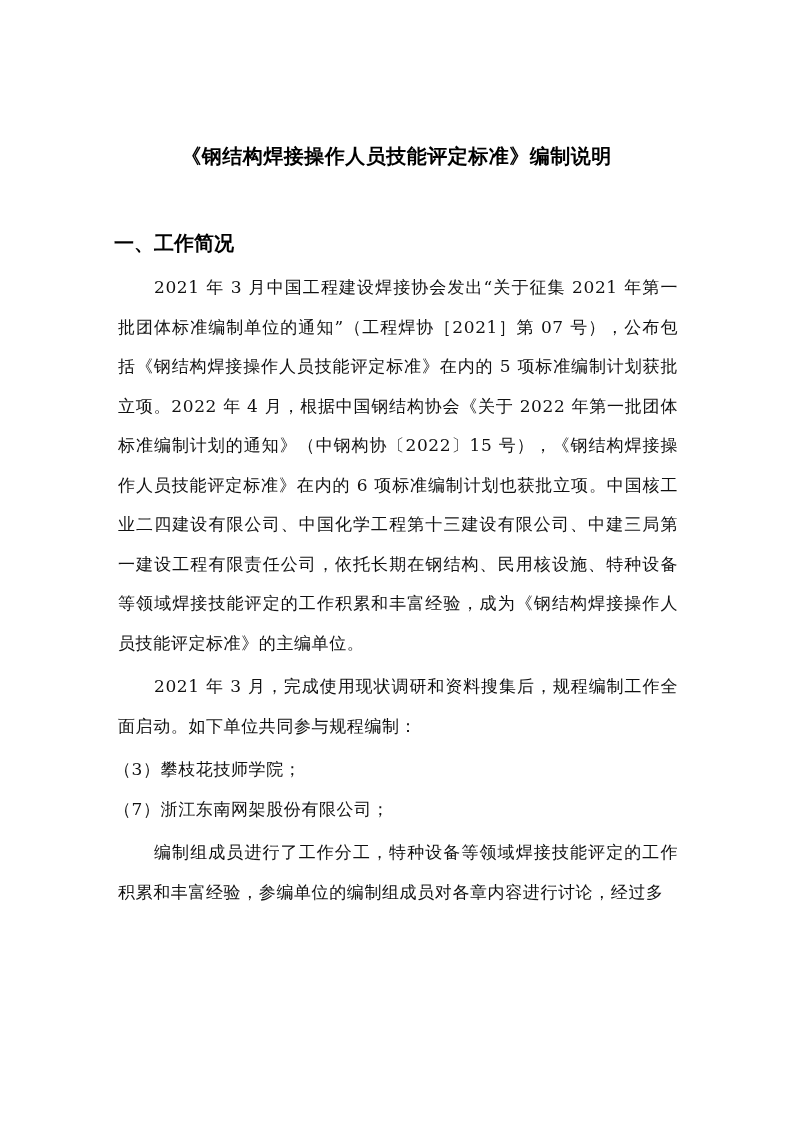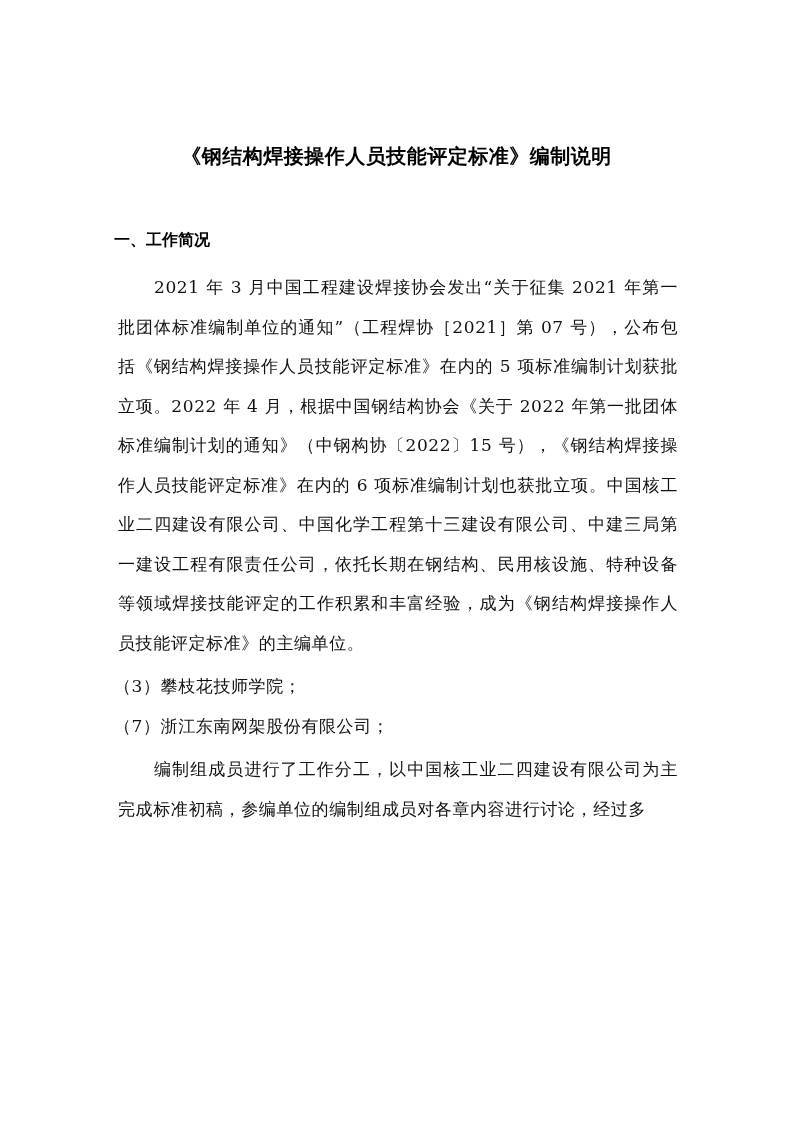--- a/index.html
+++ b/index.html
@@ -4,33 +4,34 @@
 <style>
   html, body { margin: 0; padding: 0; background: #ffffff; }
   body { width: 793px; height: 1122px; position: relative; overflow: hidden;
          font-family: "DejaVu Serif", "Liberation Serif", serif; color: #111; }
   .page { position: absolute; left: 0; top: 0; width: 793px; height: 1122px; background: #fff; }
   .title { position: absolute; top: 143px; left: 0; width: 793px; text-align: center;
            font-family: Liberation Mono, monospace; font-weight: bold;
            font-size: 20px; letter-spacing: 0.5px; color: #000; }
   .heading { position: absolute; top: 230px; left: 114px;
              font-family: "DejaVu Sans", "Liberation Sans", sans-serif; font-weight: bold;
-             font-size: 16px; color: #000; }
+             font-size: 20px; color: #000; }
   .body { position: absolute; left: 114px; width: 568px; font-size: 17px; line-height: 39.5px;
           text-align: justify; text-justify: inter-character; letter-spacing: 0.6px; }
   .p { margin: 4px; }
   .indent { text-indent: 36px; }
   .item { margin: 0; }
 </style>
 </head>
 <body>
 
 <div class="page">
   <div class="title">《钢结构焊接操作人员技能评定标准》编制说明</div>
   <div class="heading">一、工作简况</div>
 
   <div class="body" style="top: 264px;">
     <p class="p indent">2021 年 3 月中国工程建设焊接协会发出“关于征集 2021 年第一批团体标准编制单位的通知”（工程焊协［2021］第 07 号），公布包括《钢结构焊接操作人员技能评定标准》在内的 5 项标准编制计划获批立项。2022 年 4 月，根据中国钢结构协会《关于 2022 年第一批团体标准编制计划的通知》（中钢构协〔2022〕15 号），《钢结构焊接操作人员技能评定标准》在内的 6 项标准编制计划也获批立项。中国核工业二四建设有限公司、中国化学工程第十三建设有限公司、中建三局第一建设工程有限责任公司，依托长期在钢结构、民用核设施、特种设备等领域焊接技能评定的工作积累和丰富经验，成为《钢结构焊接操作人员技能评定标准》的主编单位。</p>
+    <p class="p indent">2021 年 3 月，完成使用现状调研和资料搜集后，规程编制工作全面启动。如下单位共同参与规程编制：</p>
     <p class="item">（3）攀枝花技师学院；</p>
     <p class="item">（7）浙江东南网架股份有限公司；</p>
-    <p class="p indent">编制组成员进行了工作分工，以中国核工业二四建设有限公司为主完成标准初稿，参编单位的编制组成员对各章内容进行讨论，经过多</p>
+    <p class="p indent">编制组成员进行了工作分工，特种设备等领域焊接技能评定的工作积累和丰富经验，参编单位的编制组成员对各章内容进行讨论，经过多</p>
   </div>
 </div>
 
 </body></html>

